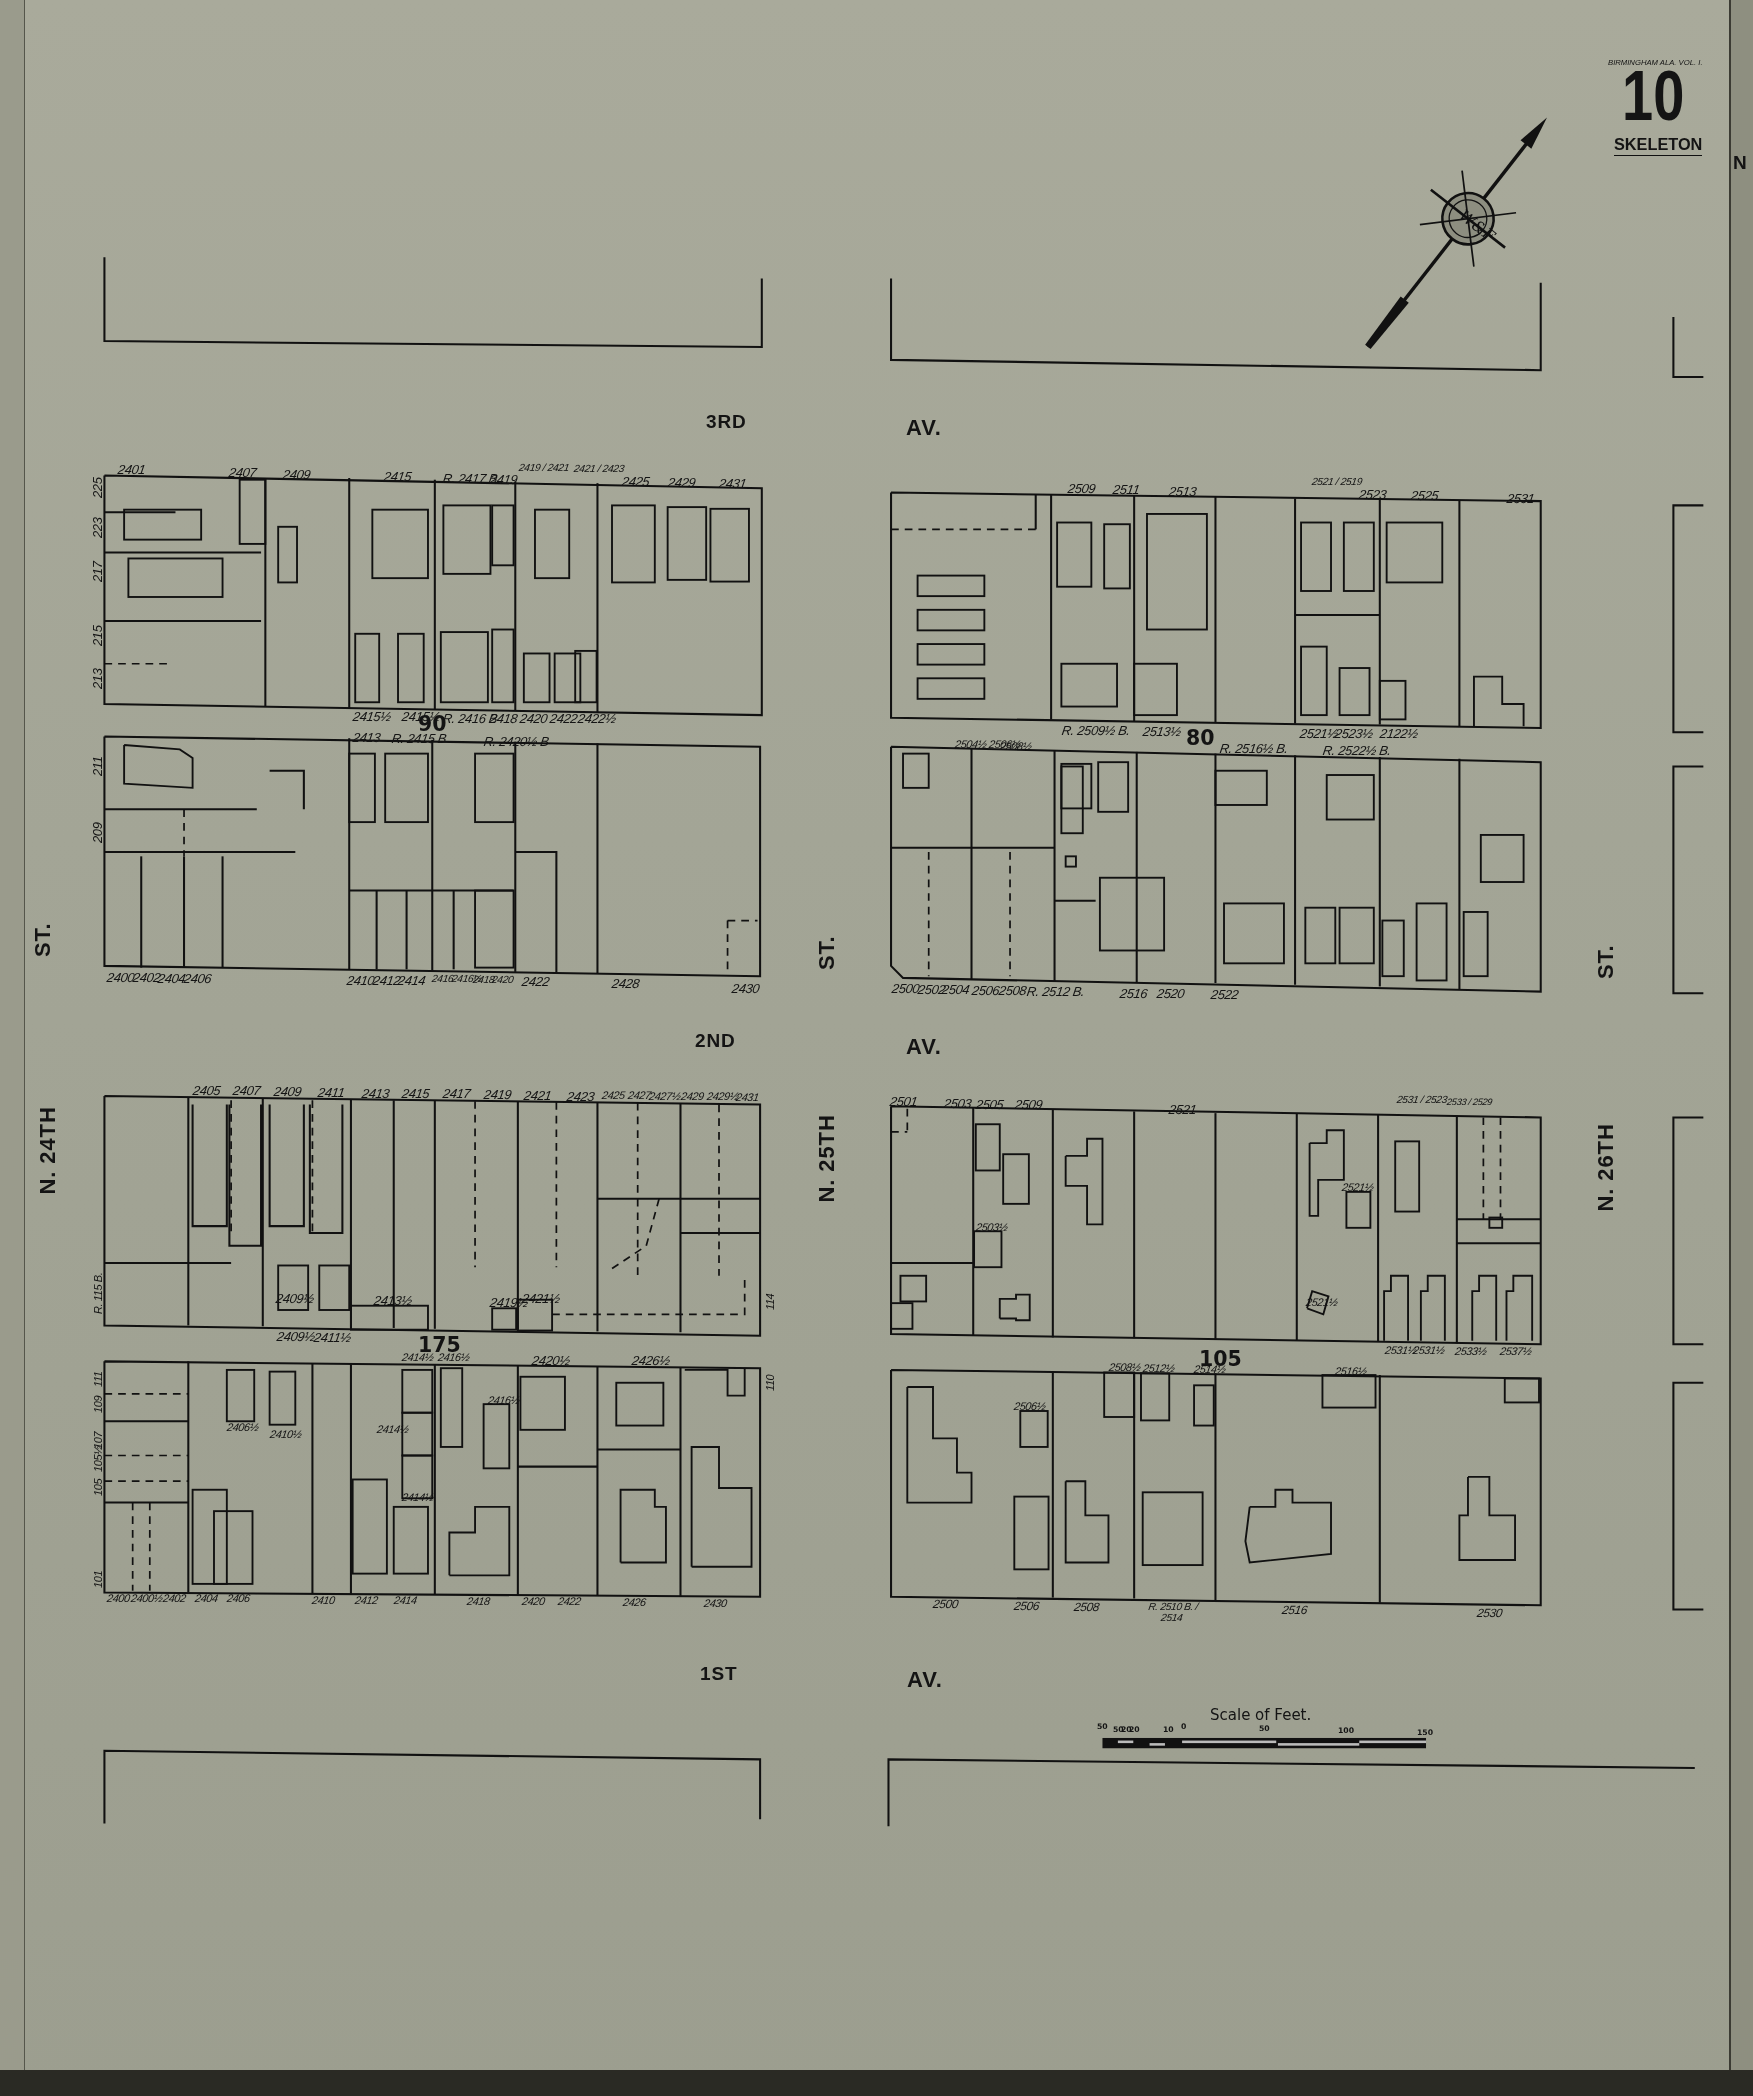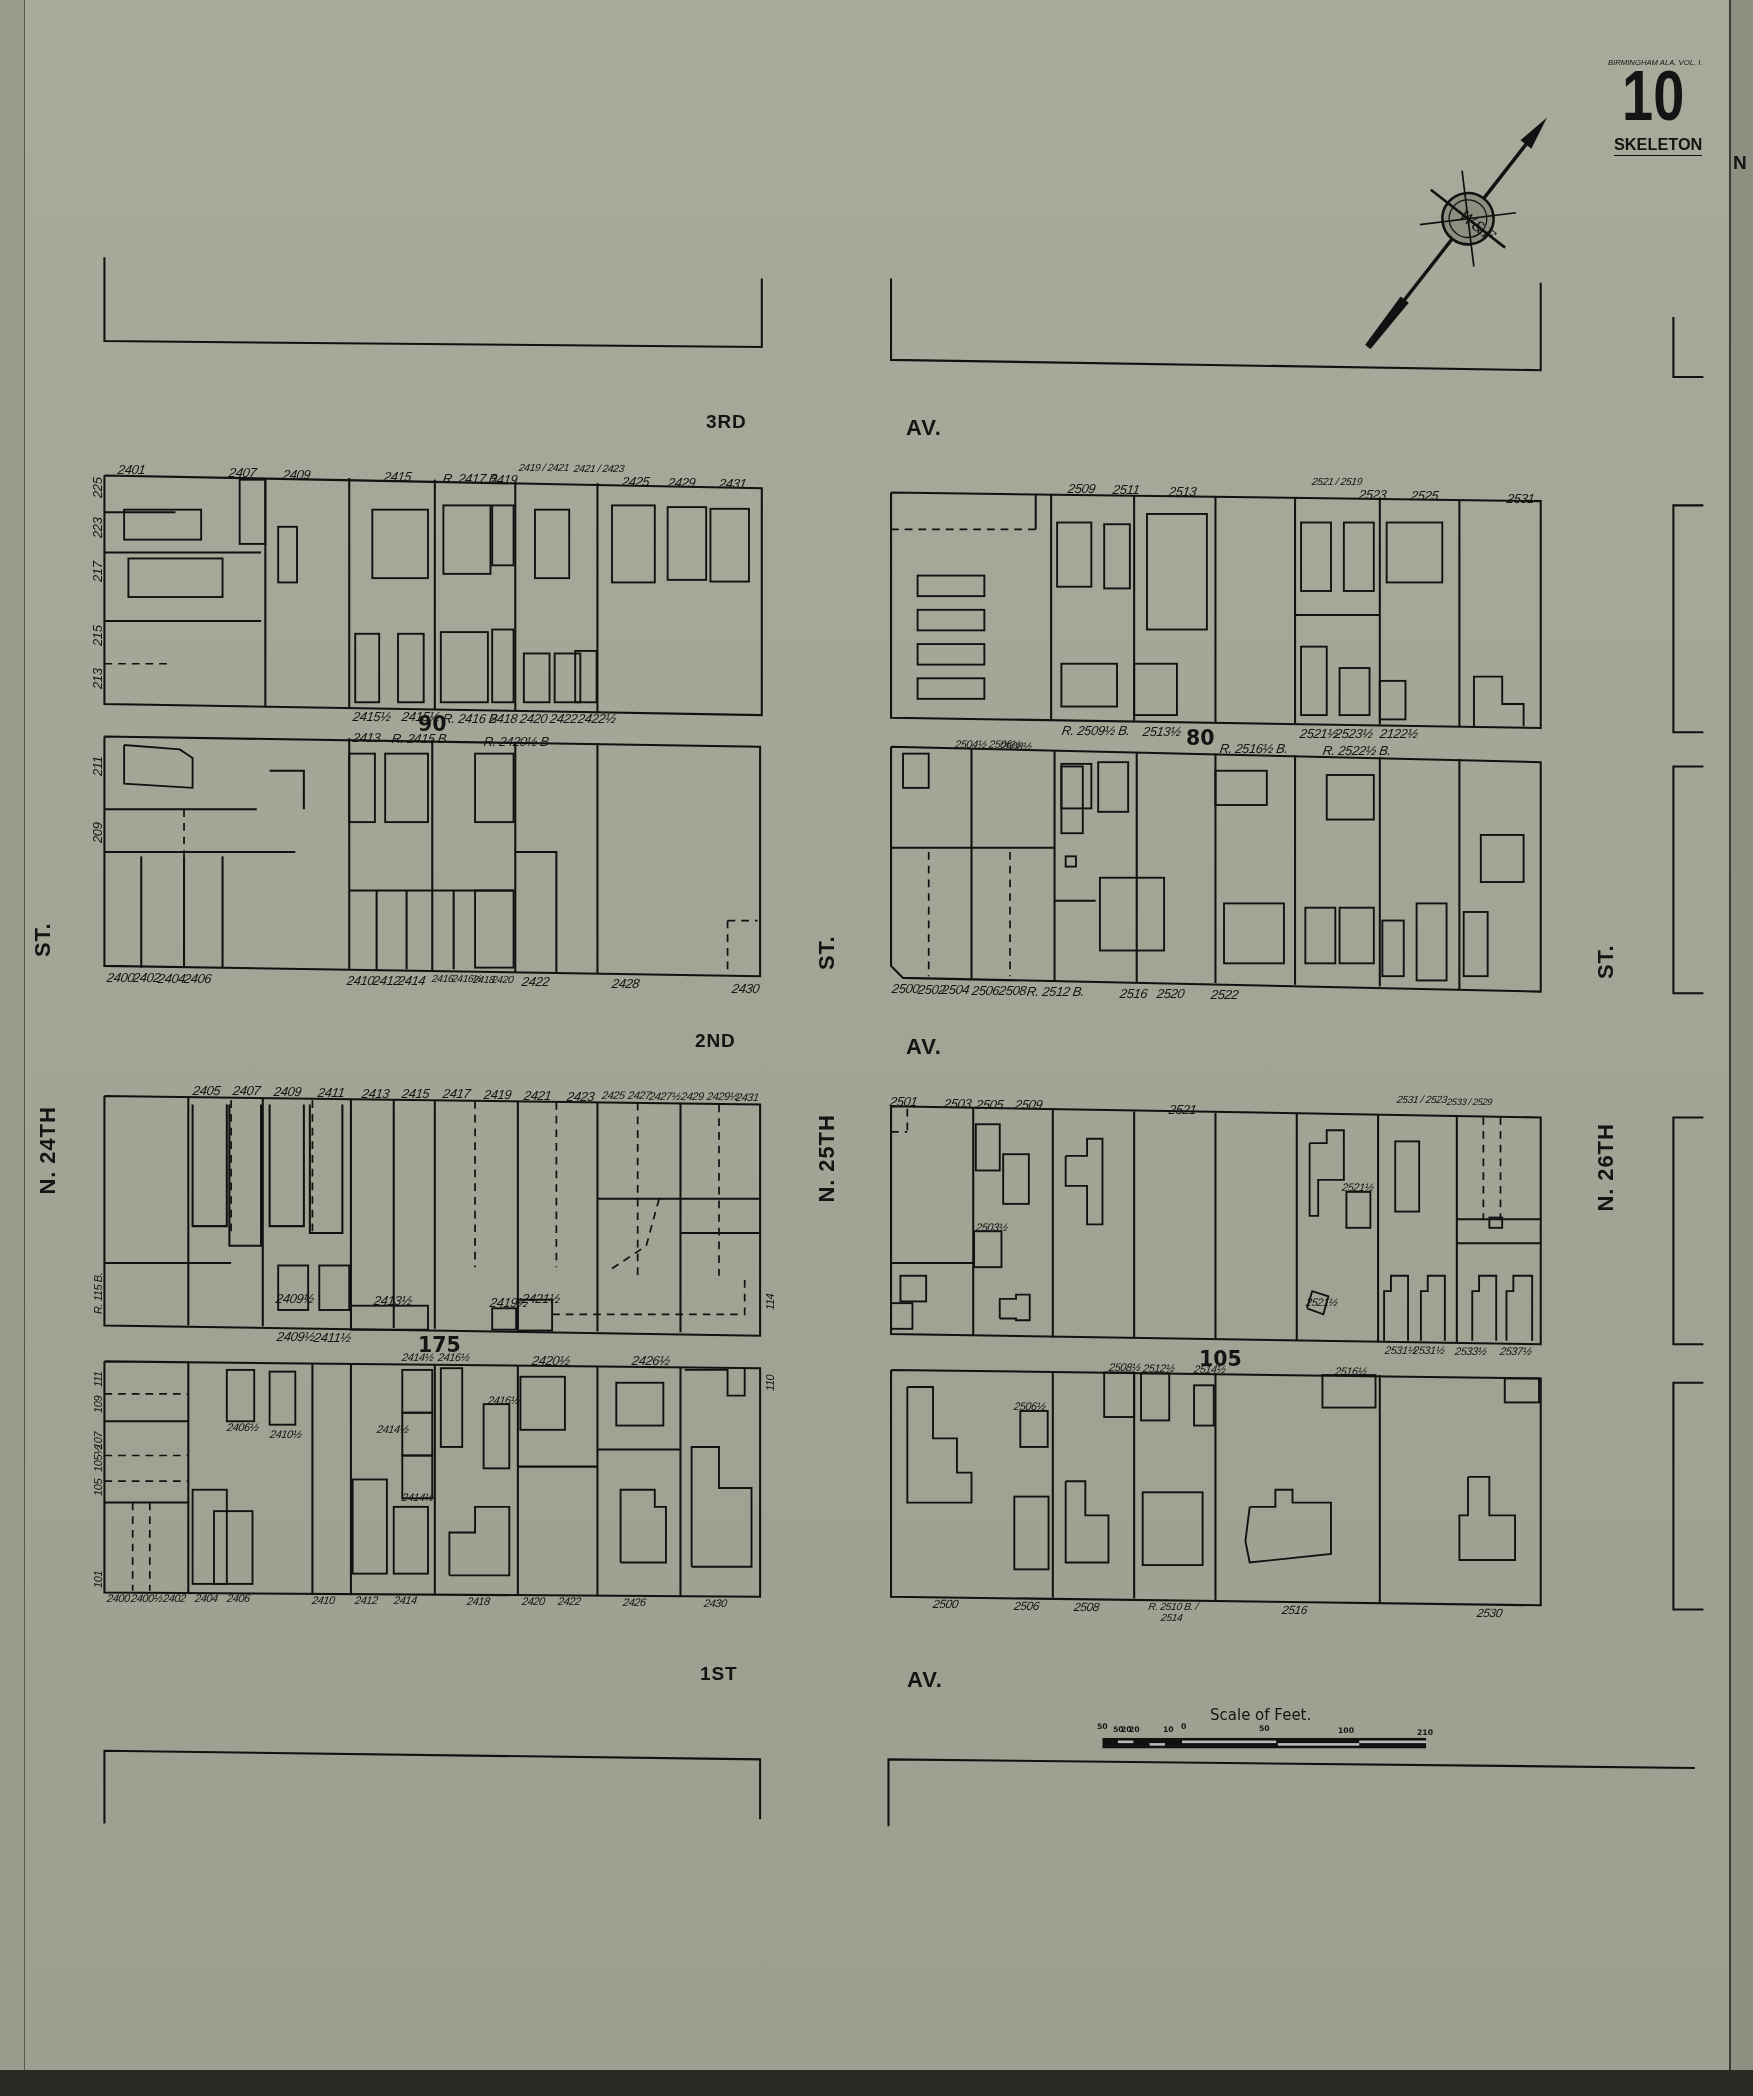--- a/index.html
+++ b/index.html
@@ -510,15 +510,15 @@
 
   <div id="scale-title">Scale of Feet.</div>
   <div class="scale-tick" style="left:1097px;top:1722px;">50</div>
   <div class="scale-tick" style="left:1113px;top:1725px;">50</div>
   <div class="scale-tick" style="left:1129px;top:1725px;">20</div>
   <div class="scale-tick" style="left:1121px;top:1725px;">20</div>
   <div class="scale-tick" style="left:1163px;top:1725px;">10</div>
   <div class="scale-tick" style="left:1181px;top:1722px;">0</div>
   <div class="scale-tick" style="left:1259px;top:1724px;">50</div>
   <div class="scale-tick" style="left:1338px;top:1726px;">100</div>
-  <div class="scale-tick" style="left:1417px;top:1728px;">210</div>
+  <div class="scale-tick" style="left:1417px;top:1728px;">150</div>
 </div>
 
 
 </body></html>

